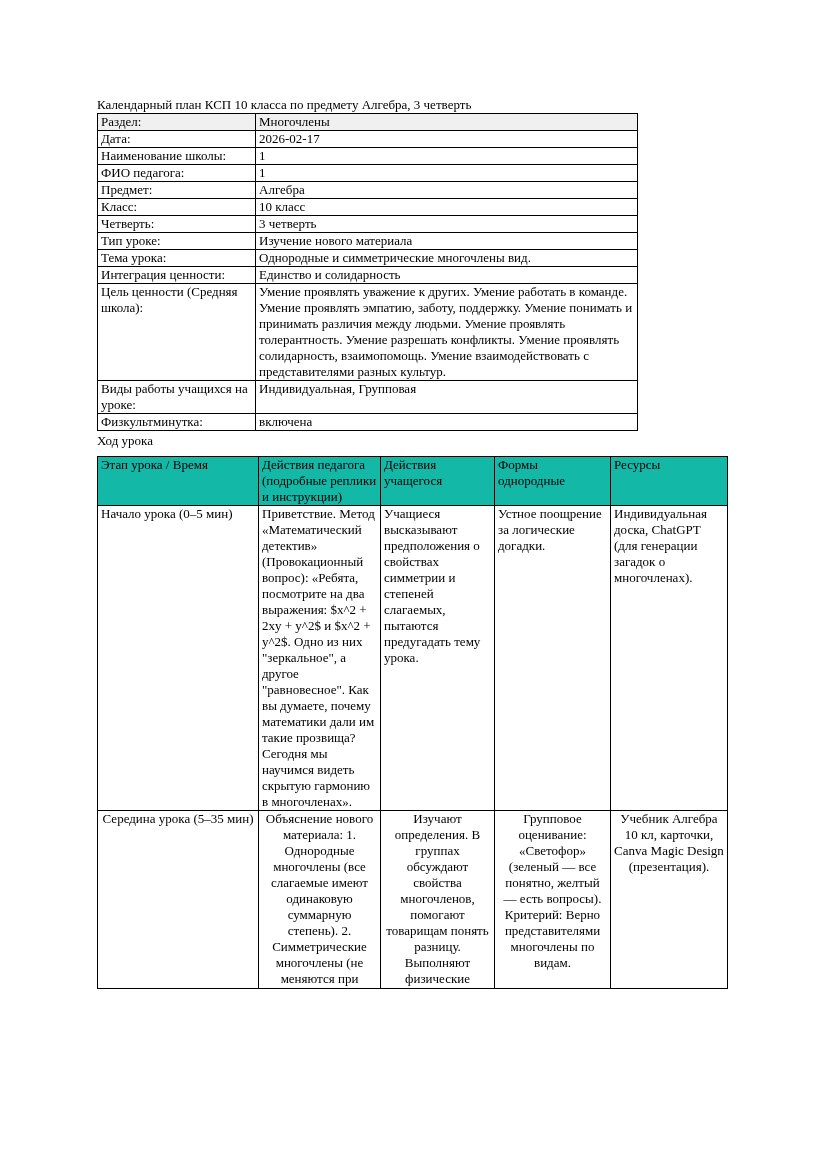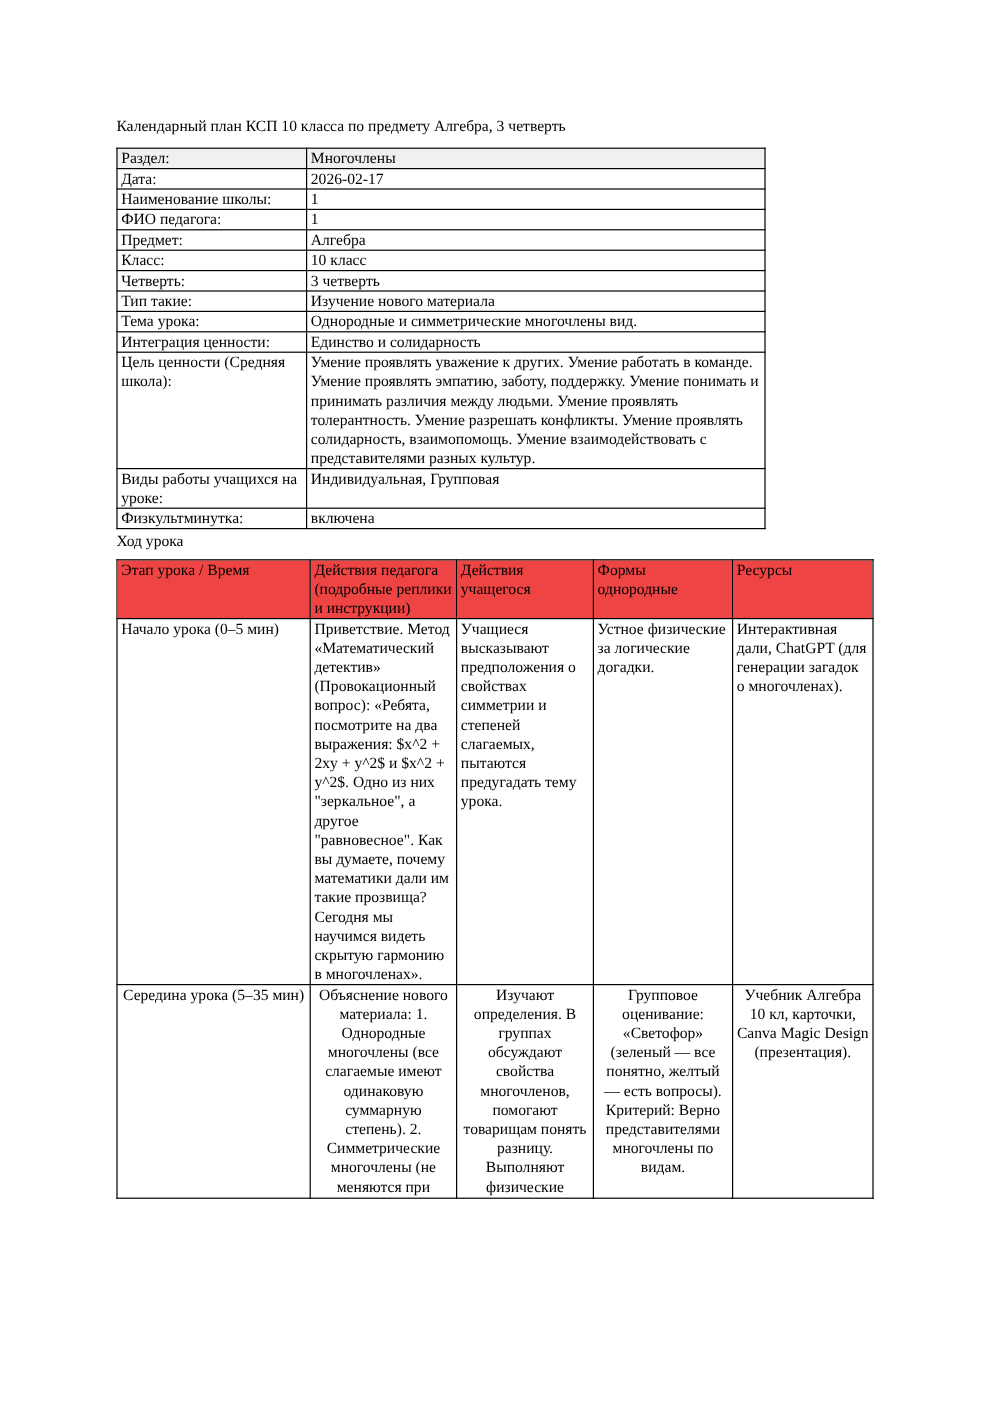--- a/index.html
+++ b/index.html
@@ -10,42 +10,41 @@
     font-size: 13px;
     line-height: 16px;
     color: #000000;
     overflow: hidden;
   }
   .page {
     width: 827px; height: 1170px;
     padding: 97px 100px 0 97px;
   }
   .doc-title {
-    margin-bottom: 10px;
   }
   table {
     border-collapse: collapse;
     table-layout: fixed;
     width: 541px;
   }
   td, th {
     border: 1px solid #000000;
     vertical-align: top;
     padding: 0 3px;
     font-weight: normal;
     text-align: left;
     overflow: hidden;
   }
   .shaded { background: #f0f0f0; }
   .info-table .label-col { width: 158px; }
   .section-heading {
     margin-top: 2px;
     margin-bottom: 7px;
   }
-  .lesson-table thead th { background: #ef4444; }
+  .lesson-table thead th { background: #14b8a6; }
   .c1 { width: 161px; }
   .c2 { width: 122px; }
   .c3 { width: 114px; }
   .c4 { width: 116px; }
   .c5 { width: 117px; }
   .clip-row td { height: 178px; }
   .clip-row .clip { max-height: 176px; overflow: hidden; text-align: center; }
 </style>
 </head>
 <body>
@@ -78,21 +77,21 @@
       </tr>
       <tr>
         <td class="label-col">Класс:</td>
         <td>10 класс</td>
       </tr>
       <tr>
         <td class="label-col">Четверть:</td>
         <td>3 четверть</td>
       </tr>
       <tr>
-        <td class="label-col">Тип такие:</td>
+        <td class="label-col">Тип уроке:</td>
         <td>Изучение нового материала</td>
       </tr>
       <tr>
         <td class="label-col">Тема урока:</td>
         <td>Однородные и симметрические многочлены вид.</td>
       </tr>
       <tr>
         <td class="label-col">Интеграция ценности:</td>
         <td>Единство и солидарность</td>
       </tr>
@@ -128,22 +127,22 @@
         <th>Действия учащегося</th>
         <th>Формы однородные</th>
         <th>Ресурсы</th>
       </tr>
     </thead>
     <tbody>
       <tr>
         <td>Начало урока (0–5 мин)</td>
         <td>Приветствие. Метод «Математический детектив» (Провокационный вопрос): «Ребята, посмотрите на два выражения: $x^2 + 2xy + y^2$ и $x^2 + y^2$. Одно из них "зеркальное", а другое "равновесное". Как вы думаете, почему математики дали им такие прозвища? Сегодня мы научимся видеть скрытую гармонию в многочленах».</td>
         <td>Учащиеся высказывают предположения о свойствах симметрии и степеней слагаемых, пытаются предугадать тему урока.</td>
-        <td>Устное физические за логические догадки.</td>
-        <td>Интерактивная дали, ChatGPT (для генерации загадок о многочленах).</td>
+        <td>Устное поощрение за логические догадки.</td>
+        <td>Индивидуальная доска, ChatGPT (для генерации загадок о многочленах).</td>
       </tr>
       <tr class="clip-row">
         <td>
             <div class="clip">Середина урока (5–35 мин)</div>
           </td>
         <td>
             <div class="clip">Объяснение нового материала: 1. Однородные многочлены (все слагаемые имеют одинаковую суммарную степень). 2. Симметрические многочлены (не меняются при</div>
           </td>
         <td>
             <div class="clip">Изучают определения. В группах обсуждают свойства многочленов, помогают товарищам понять разницу. Выполняют физические</div>

